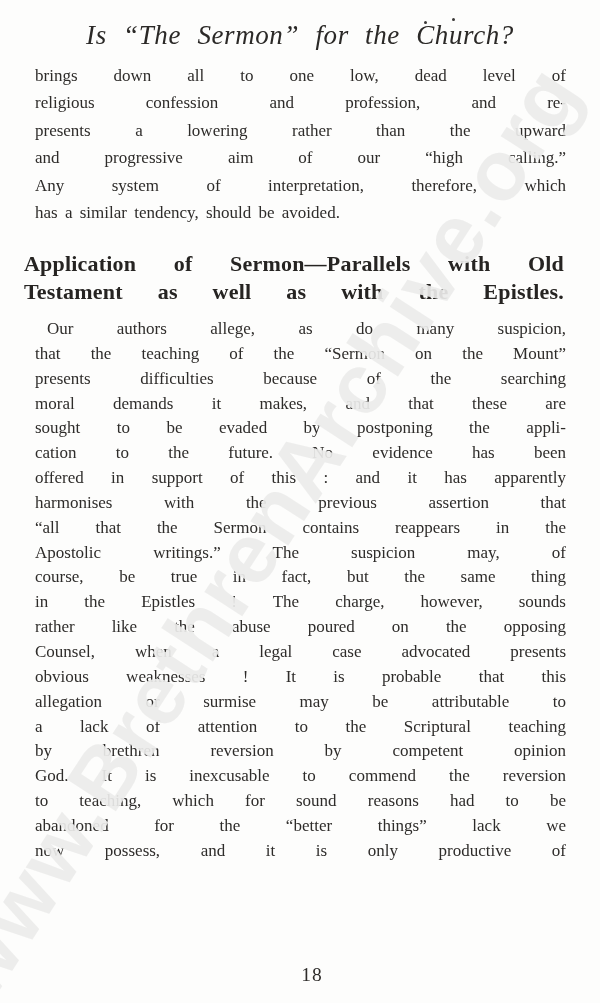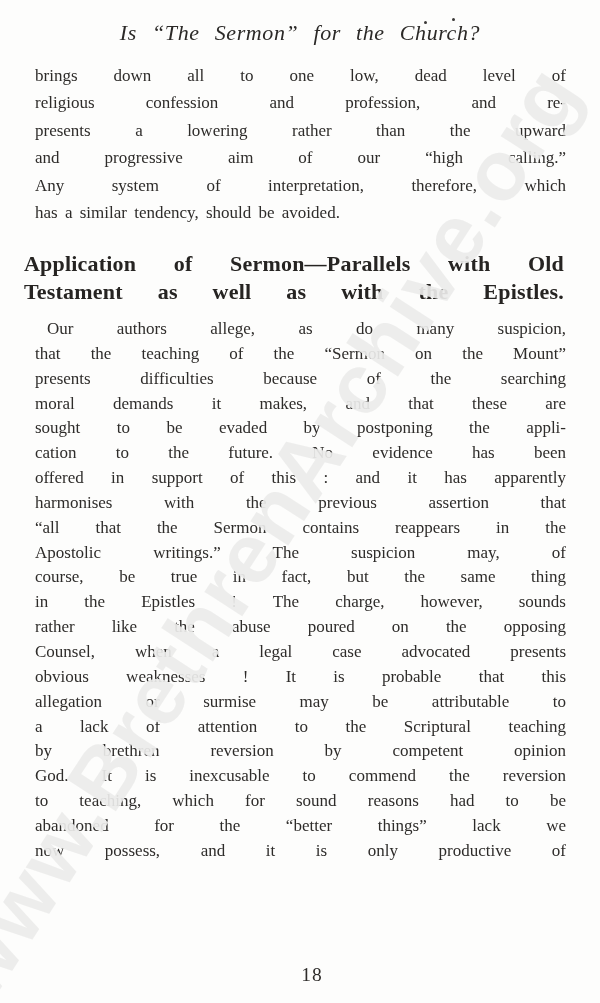--- a/index.html
+++ b/index.html
@@ -10,21 +10,21 @@
     color: #2e2c2a;
     overflow: hidden;
     position: relative;
   }
   .page { position: absolute; inset: 0; background: #fdfdfc; }
 
   .running-header {
     position: absolute; top: 20px; left: 0; width: 100%;
     text-align: center;
     font-style: italic;
-    font-size: 22px;
+    font-size: 27px;
     word-spacing: 9px;
     letter-spacing: 0.6px;
     color: #2b2927;
   }
 
   .para { font-size: 17px; position: absolute; left: 35px; width: 531px; }
   .line { text-align: justify; text-align-last: justify; white-space: normal; }
 
   .para1 { top: 62px; line-height: 27.4px; word-spacing: 3px; }
   .para1 .line:last-child { text-align-last: left; }

